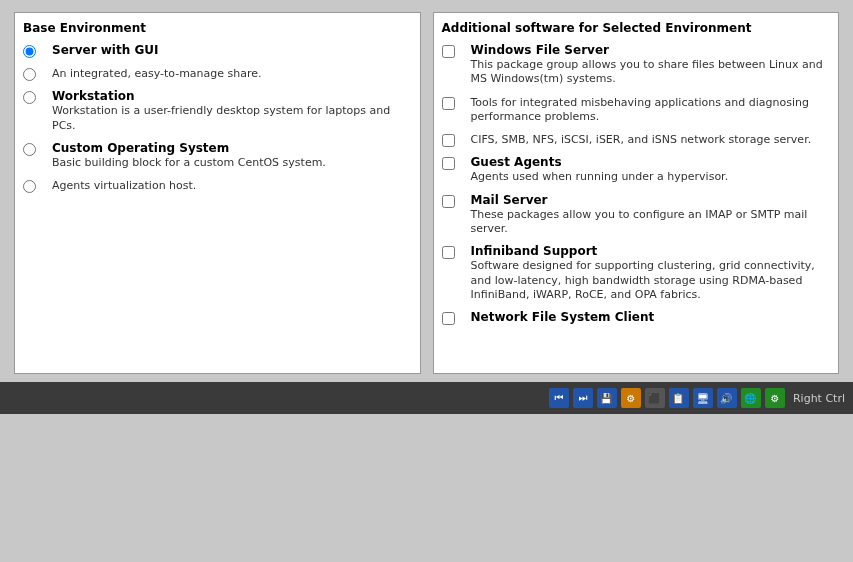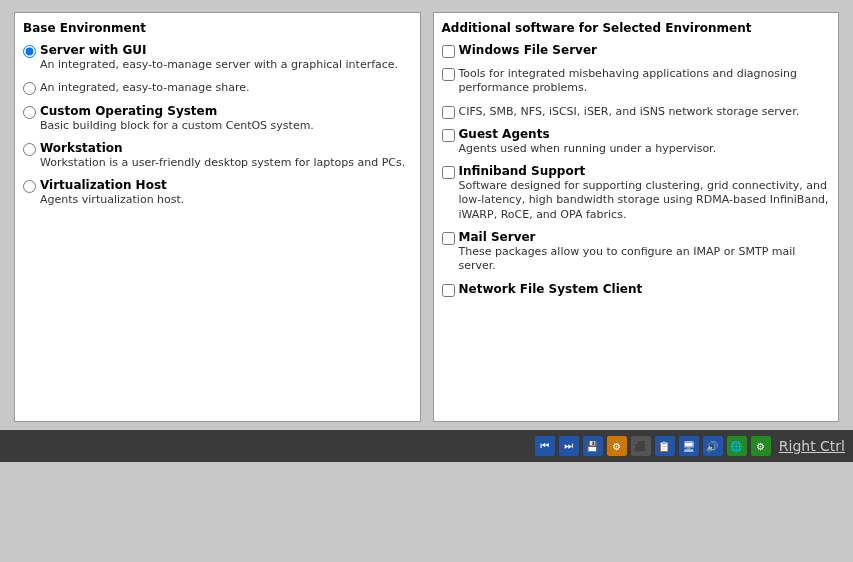--- a/index.html
+++ b/index.html
@@ -9,40 +9,40 @@
       font-size: 12px;
       color: #000;
       width: 853px;
       height: 562px;
       overflow: hidden;
     }
     .main-content {
       display: flex;
       gap: 12px;
       padding: 12px 14px 8px 14px;
-      height: 430px;
+      height: 382px;
     }
     .panel {
       background: #fff;
       border: 1px solid #999;
       flex: 1;
       padding: 8px;
       overflow-y: auto;
     }
     .panel-title {
       font-size: 12px;
       font-weight: bold;
       margin-bottom: 8px;
       color: #000;
     }
     .radio-item, .check-item {
       display: flex;
       align-items: flex-start;
       margin-bottom: 8px;
-      gap: 4px;
+      gap: 16px;
     }
     .radio-item input[type="radio"],
     .check-item input[type="checkbox"] {
       margin-top: 2px;
       flex-shrink: 0;
     }
     .item-content {}
     .item-label {
       font-weight: bold;
       font-size: 12px;
@@ -73,81 +73,79 @@
       justify-content: center;
       font-size: 10px;
       color: #fff;
       cursor: pointer;
     }
     .bottom-icon.blue { background: #2255aa; }
     .bottom-icon.green { background: #228b22; }
     .bottom-icon.orange { background: #cc7700; }
     .right-ctrl {
       color: #ccc;
-      font-size: 14px;
+      font-size: 11px;
       margin-left: 4px;
-      text-decoration: underline;
     }
     
     .panel::-webkit-scrollbar { width: 8px; }
     .panel::-webkit-scrollbar-track { background: #f0f0f0; }
     .panel::-webkit-scrollbar-thumb { background: #aaa; border-radius: 4px; }
   </style>
 </head>
 <body>
 
 <div class="main-content">
 
   <div class="panel">
     <div class="panel-title">Base Environment</div>
     <div id="left-items">
         <div class="radio-item">
           <input type="radio" name="base-env" checked="" style="">
           <div class="item-content">
             <div class="item-label">Server with GUI</div>
-            <div class="item-desc">An integrated, easy-to-manage server with a graphical interface.</div>
           </div>
         </div>
         <div class="radio-item">
           <input type="radio" name="base-env" style="">
           <div class="item-content">
             <div class="item-desc">An integrated, easy-to-manage share.</div>
+          </div>
+        </div>
+        <div class="radio-item">
+          <input type="radio" name="base-env" style="">
+          <div class="item-content">
+            <div class="item-label">Workstation</div>
+            <div class="item-desc">Workstation is a user-friendly desktop system for laptops and PCs.</div>
           </div>
         </div>
         <div class="radio-item">
           <input type="radio" name="base-env" style="">
           <div class="item-content">
             <div class="item-label">Custom Operating System</div>
             <div class="item-desc">Basic building block for a custom CentOS system.</div>
           </div>
         </div>
         <div class="radio-item">
           <input type="radio" name="base-env" style="">
           <div class="item-content">
-            <div class="item-label">Workstation</div>
-            <div class="item-desc">Workstation is a user-friendly desktop system for laptops and PCs.</div>
-          </div>
-        </div>
-        <div class="radio-item">
-          <input type="radio" name="base-env" style="">
-          <div class="item-content">
-            <div class="item-label">Virtualization Host</div>
             <div class="item-desc">Agents virtualization host.</div>
           </div>
         </div>
       </div>
   </div>
 
   <div class="panel">
     <div class="panel-title">Additional software for Selected Environment</div>
     <div id="right-items">
         <div class="check-item">
           <input type="checkbox" style="">
           <div class="item-content">
             <div class="item-label">Windows File Server</div>
+            <div class="item-desc">This package group allows you to share files between Linux and MS Windows(tm) systems.</div>
           </div>
         </div>
         <div class="check-item">
           <input type="checkbox" style="">
           <div class="item-content">
             <div class="item-desc">Tools for integrated misbehaving applications and diagnosing performance problems.</div>
           </div>
         </div>
         <div class="check-item">
           <input type="checkbox" style="">
@@ -158,29 +156,29 @@
         <div class="check-item">
           <input type="checkbox" style="">
           <div class="item-content">
             <div class="item-label">Guest Agents</div>
             <div class="item-desc">Agents used when running under a hypervisor.</div>
           </div>
         </div>
         <div class="check-item">
           <input type="checkbox" style="">
           <div class="item-content">
+            <div class="item-label">Mail Server</div>
+            <div class="item-desc">These packages allow you to configure an IMAP or SMTP mail server.</div>
+          </div>
+        </div>
+        <div class="check-item">
+          <input type="checkbox" style="">
+          <div class="item-content">
             <div class="item-label">Infiniband Support</div>
             <div class="item-desc">Software designed for supporting clustering, grid connectivity, and low-latency, high bandwidth storage using RDMA-based InfiniBand, iWARP, RoCE, and OPA fabrics.</div>
-          </div>
-        </div>
-        <div class="check-item">
-          <input type="checkbox" style="">
-          <div class="item-content">
-            <div class="item-label">Mail Server</div>
-            <div class="item-desc">These packages allow you to configure an IMAP or SMTP mail server.</div>
           </div>
         </div>
         <div class="check-item">
           <input type="checkbox" style="">
           <div class="item-content">
             <div class="item-label">Network File System Client</div>
           </div>
         </div>
       </div>
   </div>

